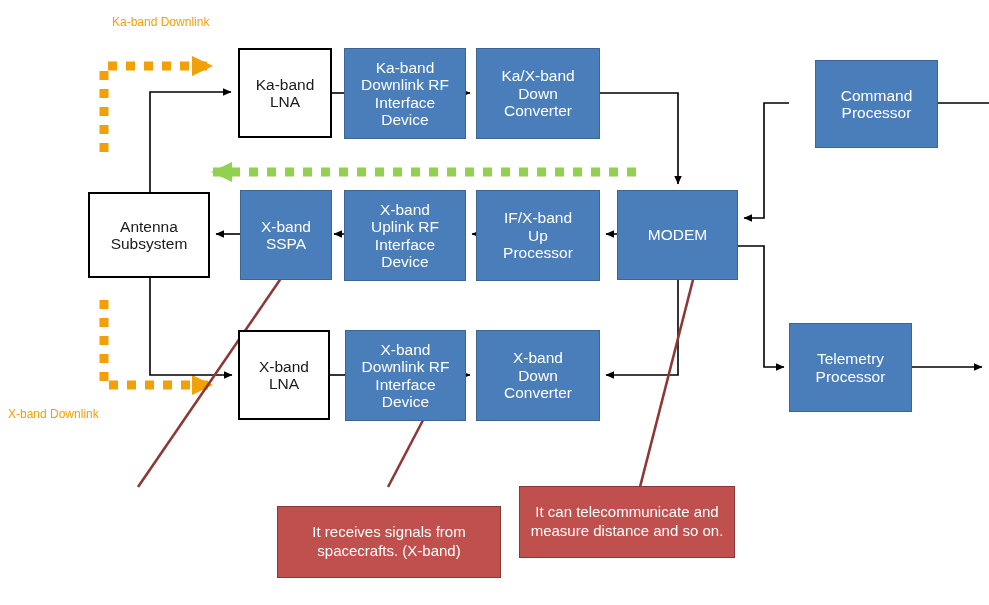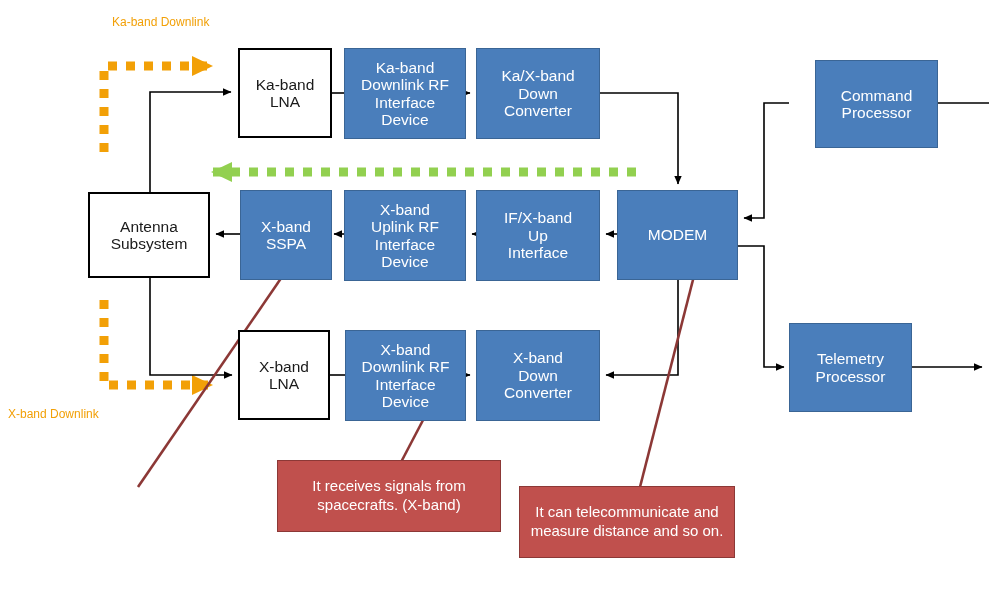--- a/index.html
+++ b/index.html
@@ -164,37 +164,37 @@
   <div class="node blue" style="left:240px; top:190px; width:92px; height:90px;">X-band
 SSPA</div>
 
   <div class="node blue" style="left:344px; top:190px; width:122px; height:91px;">X-band
 Uplink RF
 Interface
 Device</div>
 
   <div class="node blue" style="left:476px; top:190px; width:124px; height:91px;">IF/X-band
 Up
-Interface</div>
+Processor</div>
 
   <div class="node blue" style="left:617px; top:190px; width:121px; height:90px;">MODEM</div>
 
   <div class="node white" style="left:238px; top:330px; width:92px; height:90px;">X-band
 LNA</div>
 
   <div class="node blue" style="left:345px; top:330px; width:121px; height:91px;">X-band
 Downlink RF
 Interface
 Device</div>
 
   <div class="node blue" style="left:476px; top:330px; width:124px; height:91px;">X-band
 Down
 Converter</div>
 
   <div class="node blue" style="left:789px; top:323px; width:123px; height:89px;">Telemetry
 Processor</div>
 
 
-  <div class="callout" style="left:277px; top:460px; width:224px; height:72px;">It receives signals from spacecrafts. (X-band)</div>
+  <div class="callout" style="left:277px; top:506px; width:224px; height:72px;">It receives signals from spacecrafts. (X-band)</div>
 
   <div class="callout" style="left:519px; top:486px; width:216px; height:72px;">It can telecommunicate and measure distance and so on.</div>
 
 </div>
 
 </body></html>

